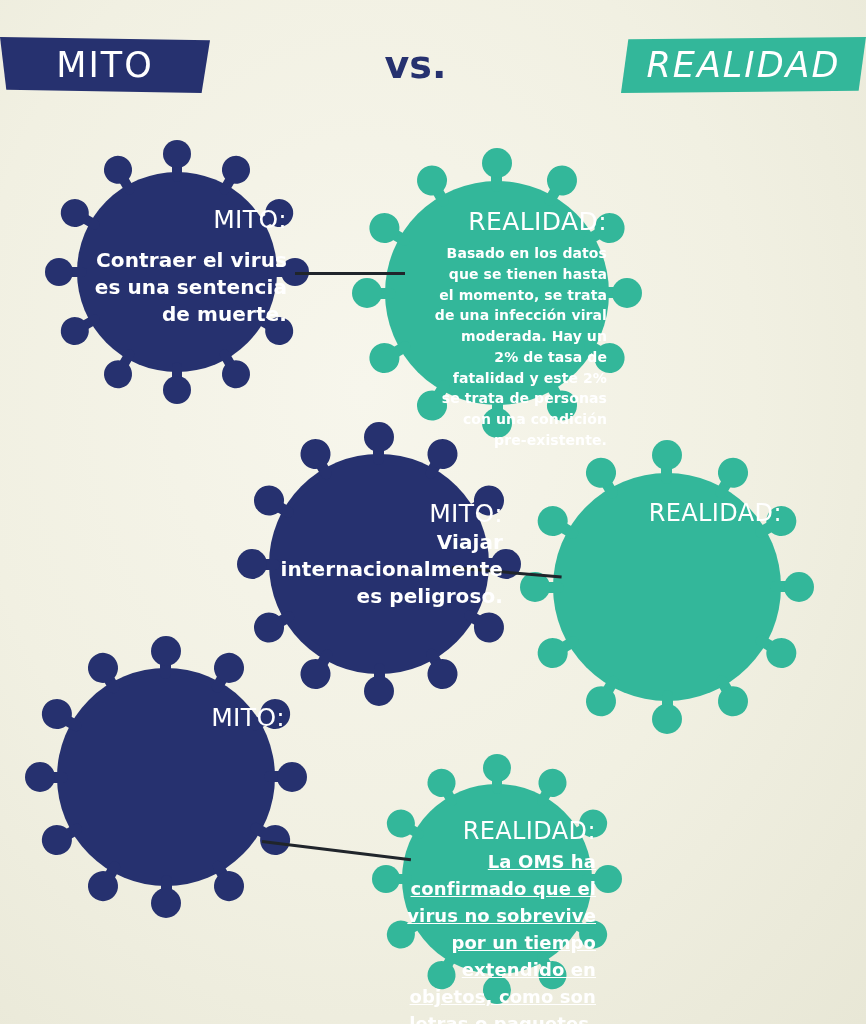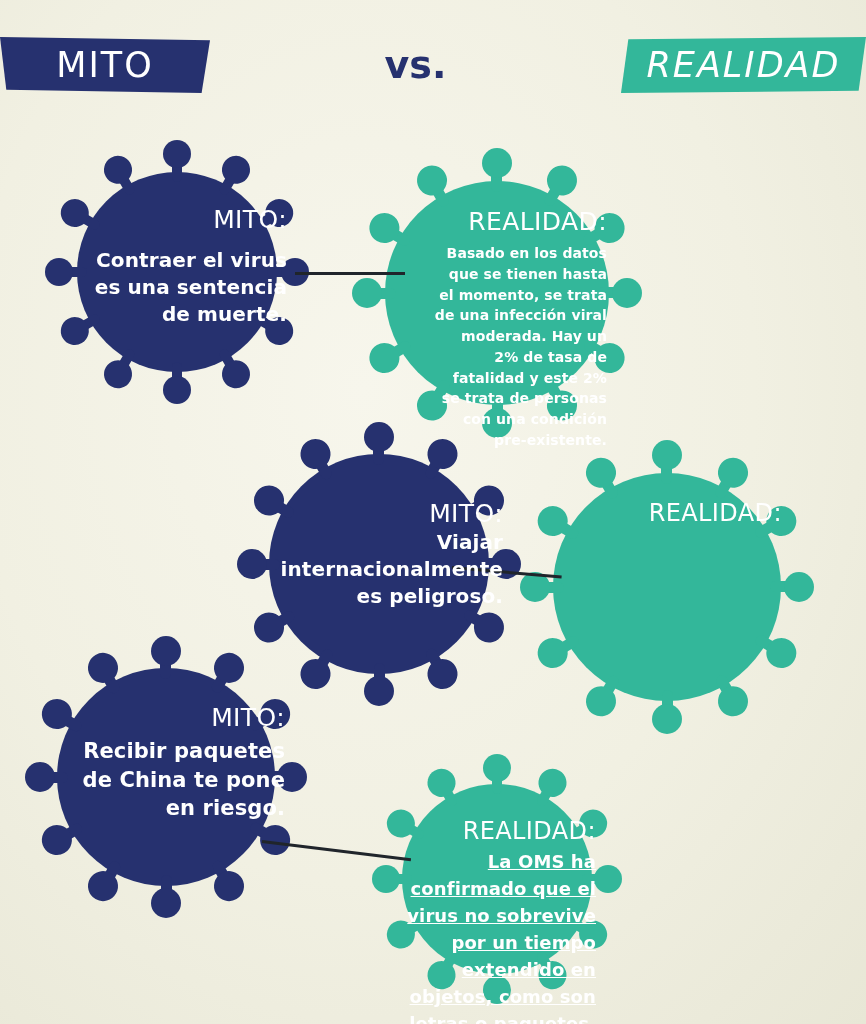--- a/index.html
+++ b/index.html
@@ -416,21 +416,20 @@
             </g>
           <g transform="rotate(330 141 141)">
               <rect x="135" y="6" width="11" height="37" rx="5.5"></rect>
               <circle cx="141" cy="15" r="15"></circle>
             </g>
         </g>
       </g>
     </svg>
     <div class="bubble-text" style="left:22px; top:66px; width:238px;">
       <span class="bubble-title" style="font-size:25px;">MITO:</span>
-      <span class="bubble-body" style="font-size:21px; line-height:1.35; margin-top:4px;">Recibir paquetes de China te pone en riesgo.</span>
     </div>
   </div>
 
   <div class="virus" style="left:372px; top:754px; width:250px; height:250px;">
     <svg width="250" height="250" viewBox="0 0 250 250">
       <g fill="#33b79a">
         <circle cx="125" cy="125" r="95"></circle>
         <g>
           <rect x="120" y="6" width="10" height="34" rx="5"></rect>
             <circle cx="125" cy="14" r="14"></circle>

